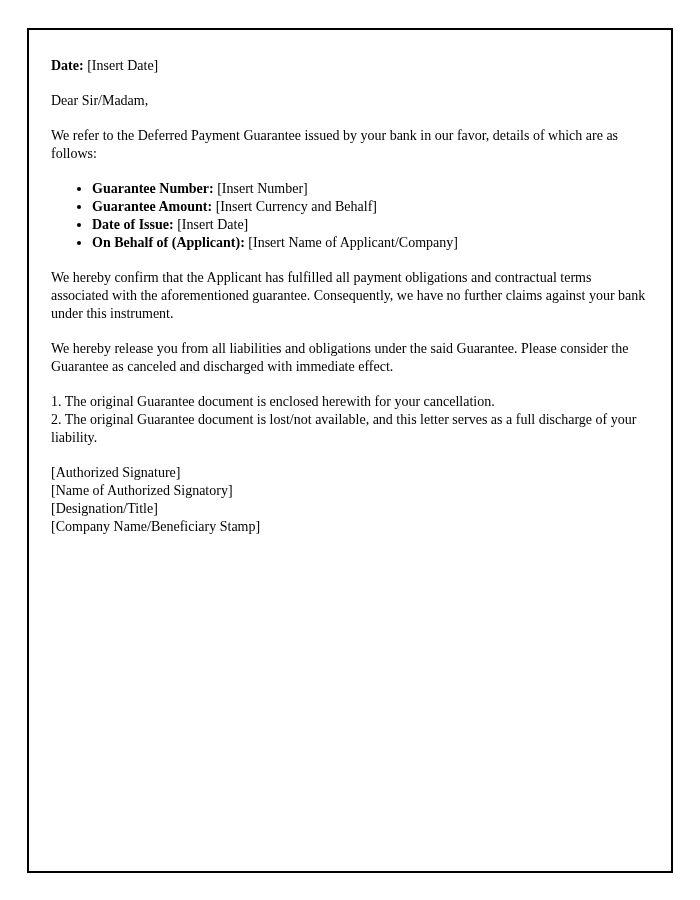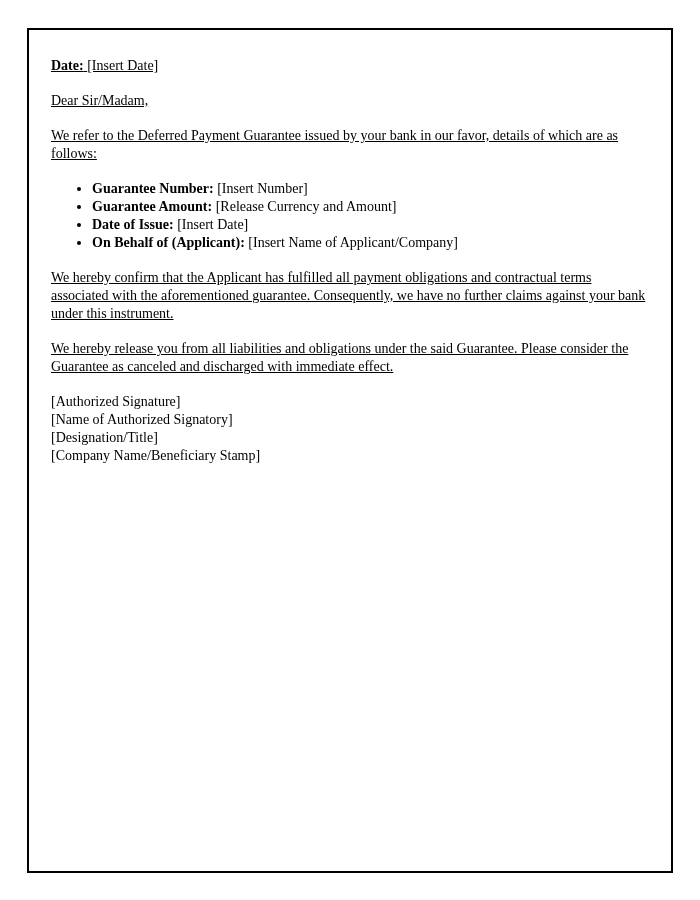--- a/index.html
+++ b/index.html
@@ -42,48 +42,51 @@
     padding: 0 0 0 41px;
     list-style-type: disc;
     font-family: Liberation Serif, serif;
   }
   ul.details li {
     margin: 0;
     padding: 0;
   }
   p {
     margin: 0 0 17px 0;
-    text-decoration: underline;
   }
 </style>
 </head>
 <body>
 
 <div class="page">
 
   <p class="block"><b class="bold">Date:</b> <span>[Insert Date]</span></p>
 
 
 
   <p class="block">Dear Sir/Madam,</p>
 
   <p class="block">We refer to the Deferred Payment Guarantee issued by your bank in our favor, details of which are as follows:</p>
 
   <ul class="details">
     <li><b class="bold">Guarantee Number:</b> <span>[Insert Number]</span></li>
-    <li><b class="bold">Guarantee Amount:</b> <span>[Release Currency and Amount]</span></li>
+    <li><b class="bold">Guarantee Amount:</b> <span>[Insert Currency and Behalf]</span></li>
     <li><b class="bold">Date of Issue:</b> <span>[Insert Date]</span></li>
     <li><b class="bold">On Behalf of (Applicant):</b> <span>[Insert Name of Applicant/Company]</span></li>
   </ul>
 
   <p class="block">We hereby confirm that the Applicant has fulfilled all payment obligations and contractual terms associated with the aforementioned guarantee. Consequently, we have no further claims against your bank under this instrument.</p>
 
   <p class="block">We hereby release you from all liabilities and obligations under the said Guarantee. Please consider the Guarantee as canceled and discharged with immediate effect.</p>
 
 
+  <div class="block">
+    <div class="line">1. The original Guarantee document is enclosed herewith for your cancellation.</div>
+    <div class="line">2. The original Guarantee document is lost/not available, and this letter serves as a full discharge of your liability.</div>
+  </div>
 
 
   <div class="block">
     <div class="line">[Authorized Signature]</div>
     <div class="line">[Name of Authorized Signatory]</div>
     <div class="line">[Designation/Title]</div>
     <div class="line">[Company Name/Beneficiary Stamp]</div>
   </div>
 
 </div>

